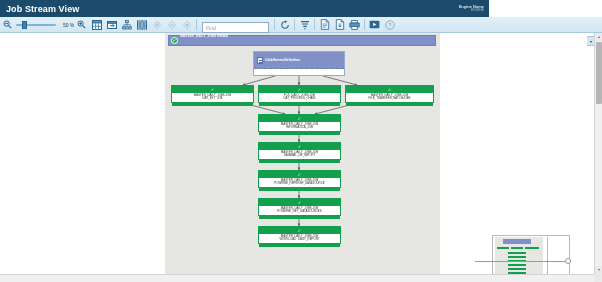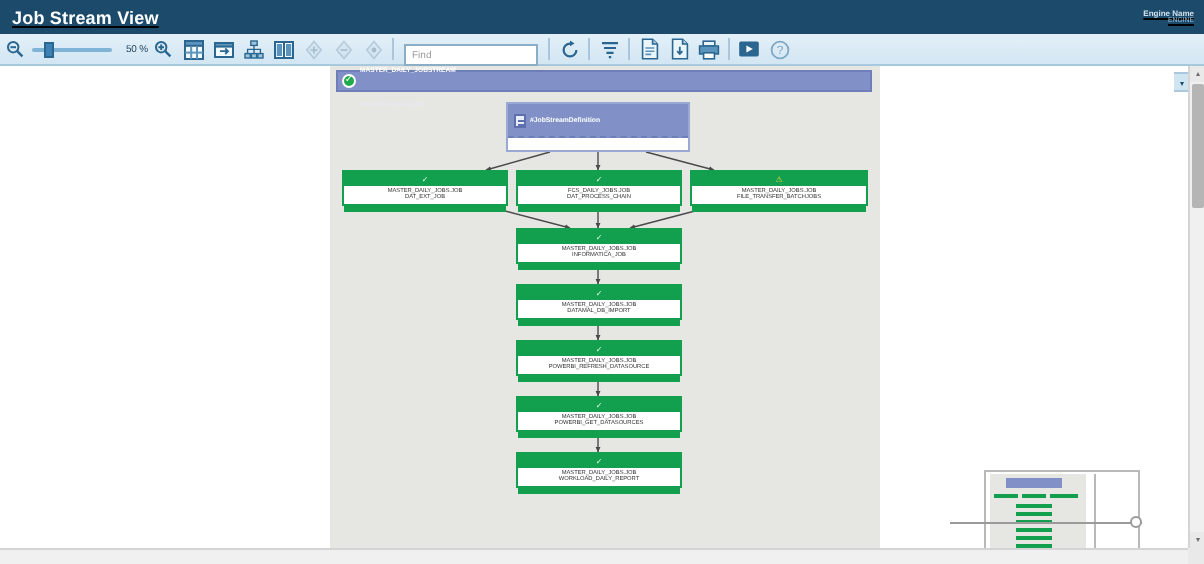--- a/index.html
+++ b/index.html
@@ -5,23 +5,23 @@
   * { box-sizing: border-box; margin: 0; padding: 0; }
   html, body {
     width: 602px; height: 282px;
     overflow: hidden;
     font-family: "Liberation Sans", sans-serif;
     background: #ffffff;
   }
 
   
   .titlebar {
-    position: absolute; left: 0; top: 0; width: 602px; height: 17px;
+    position: absolute; left: 0; top: 0; width: 489px; height: 17px;
     background: #1b4a6b;
-    display: flex; align-items: center; justify-content: space-between; text-decoration: underline;
+    display: flex; align-items: center; justify-content: space-between;
   }
   .titlebar-title {
     color: #ffffff; font-size: 9px; font-weight: bold;
     padding-left: 6px; letter-spacing: .1px;
   }
   .engine-block {
     text-align: right; padding-right: 5px; line-height: 1.05;
   }
   .engine-label { color: #cfe0ec; font-size: 4px; font-weight: bold; }
   .engine-value { color: #9fc0d8; font-size: 3.4px; }

